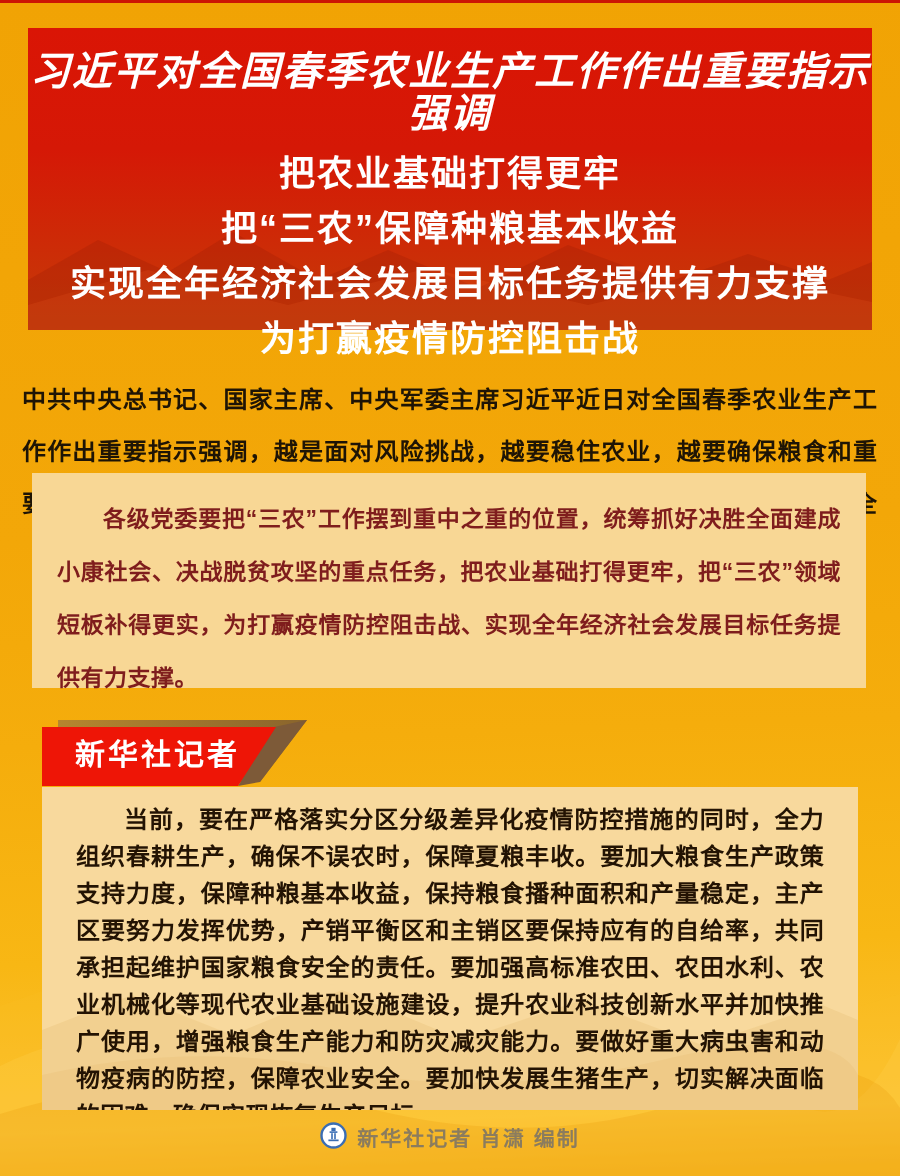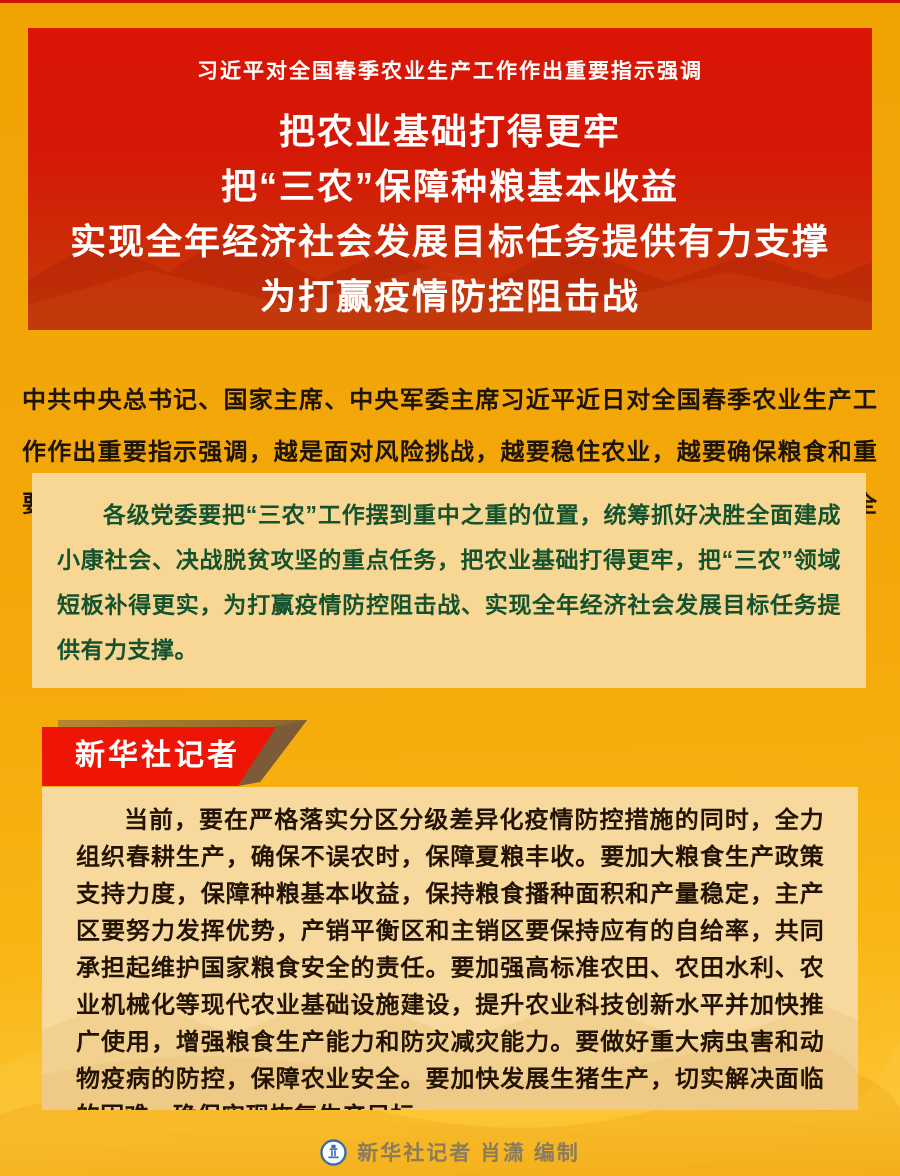--- a/index.html
+++ b/index.html
@@ -19,37 +19,37 @@
   .top-strip{position:absolute;top:0;left:0;width:100%;height:3px;background:#cc1504;}
 
   
   .banner{
     position:absolute;left:28px;top:28px;width:844px;height:302px;
     background:linear-gradient(180deg,#da1505 0%,#d51806 40%,#cd2b07 72%,#c43d08 100%);
     color:#fff;text-align:center;box-sizing:border-box;padding-top:22px;
   }
   .banner-mountains{position:absolute;left:0;bottom:0;width:844px;height:120px;pointer-events:none;}
   .kicker{
-    position:relative;font-size:21px;line-height:42px;font-weight:700;letter-spacing:2px;
+    position:relative;font-size:40px;line-height:42px;font-weight:700;letter-spacing:2px;font-style:italic;
   }
   .headline{position:relative;margin-top:12px;}
   .headline div{font-size:36px;line-height:55px;font-weight:800;letter-spacing:2px;}
 
   
   .lead{
     position:absolute;left:22px;top:350px;width:856px;
     font-size:24px;line-height:52px;font-weight:600;color:#1e1405;
     text-align:justify;text-align-last:justify;letter-spacing:1px;
   }
 
   
   .quote-box{
     position:absolute;left:32px;top:473px;width:834px;height:215px;
     background:#f8d795;box-sizing:border-box;padding:20px 25px 0 25px;
-    font-size:23px;line-height:45px;font-weight:600;color:#14532d;
+    font-size:23px;line-height:53px;font-weight:600;color:#7f1d1d;
     text-indent:2em;text-align:justify;letter-spacing:0.5px;
   }
 
   
   .ribbon{position:absolute;left:42px;top:714px;width:280px;height:76px;}
   .ribbon svg{position:absolute;left:0;top:0;}
   .ribbon-label{
     position:absolute;left:33px;top:19px;width:200px;
     color:#fff;font-size:30px;font-weight:800;letter-spacing:3px;line-height:44px;
   }
@@ -61,21 +61,21 @@
     font-size:24px;line-height:37px;font-weight:600;color:#231303;
     text-indent:2em;text-align:justify;letter-spacing:0.2px;
     overflow:hidden;
   }
   .emph-box .watermark{position:absolute;left:0;bottom:0;width:816px;height:200px;pointer-events:none;}
   .emph-text{position:relative;}
 
   
   .footer{
     position:absolute;left:0;top:1122px;width:900px;height:44px;
-    display:flex;align-items:flex-end;justify-content:center;gap:10px;
+    display:flex;align-items:flex-start;justify-content:center;gap:10px;
   }
   .footer .credit{font-size:21px;letter-spacing:2px;color:#8b7c5e;font-weight:600;}
   .logo{width:27px;height:27px;display:inline-block;}
 </style>
 </head>
 <body>
 
 <div class="poster">
 
   <svg class="bg-deco" viewBox="0 0 900 320" aria-hidden="true">

